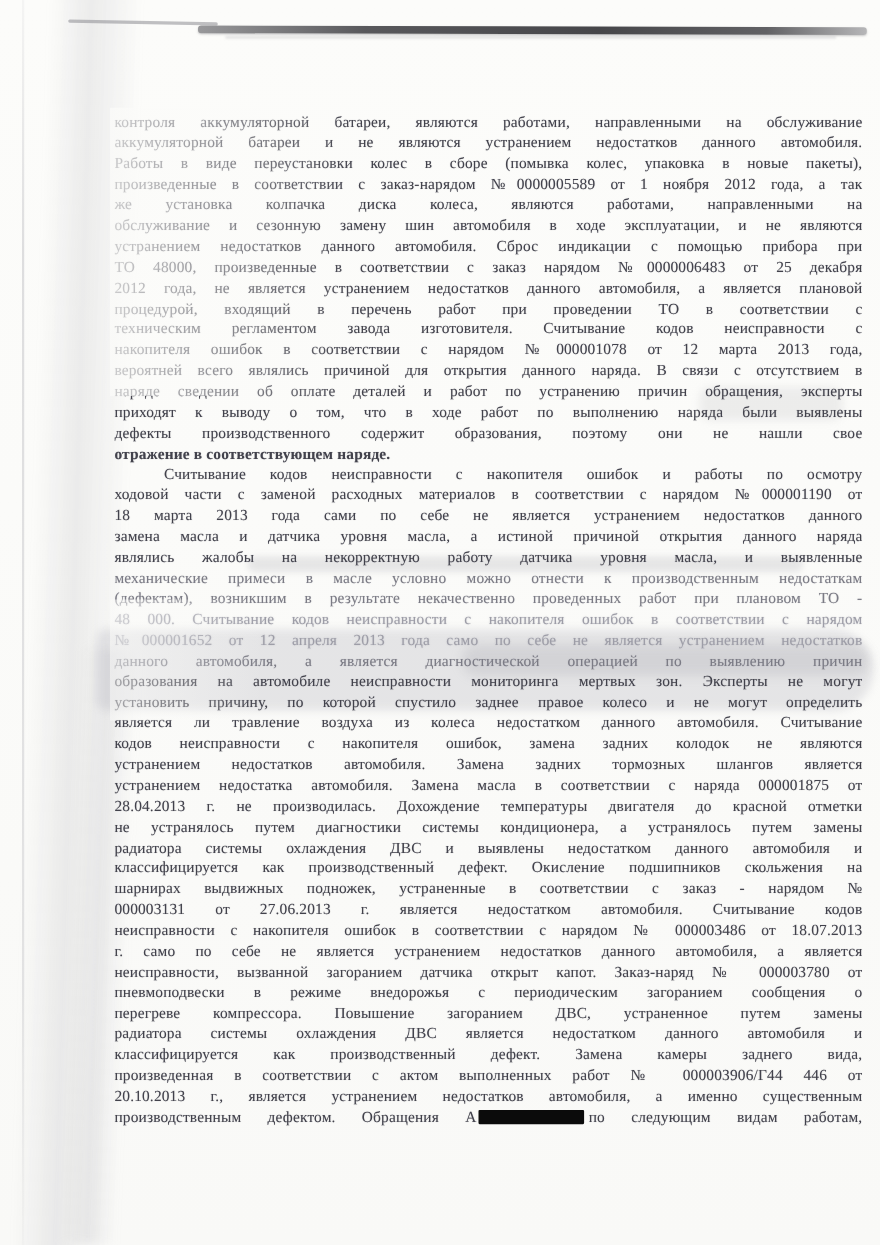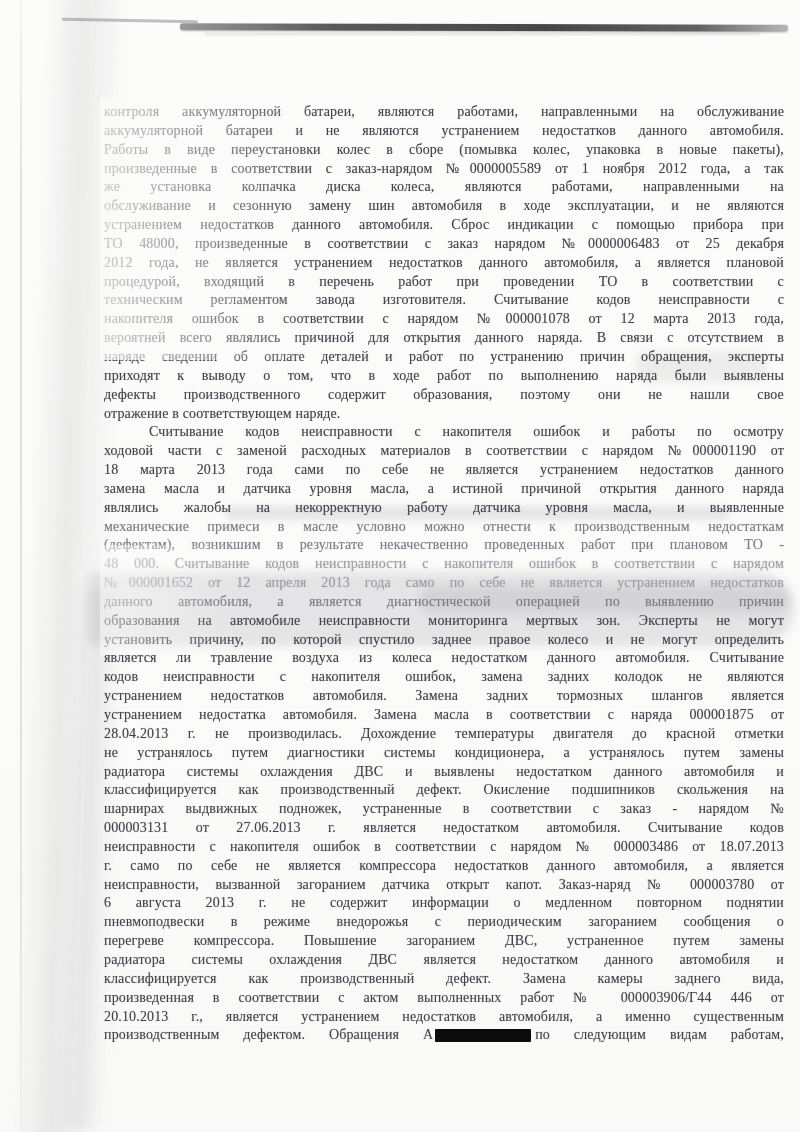--- a/index.html
+++ b/index.html
@@ -81,21 +81,21 @@
     position:absolute;left:104px;top:103px;width:680px;z-index:2;
     color:#42424c;
     font-size:14px;letter-spacing:0.15px;
   }
   .line{
     height:18.85px;line-height:18.85px;
     text-align:justify;text-align-last:justify;
     overflow:hidden;white-space:normal;
     text-shadow:0 0 1px rgba(66,66,76,0.35);
   }
-  .line.no-just{text-align-last:left;}
+  .line.no-just{text-align-last:left;font-weight:bold;}
   .line.indent{padding-left:45px;}
   .line.f1{color:#7b7b85;text-shadow:0 0 1px rgba(123,123,133,0.4);}
   .line.f2{color:#9d9da7;text-shadow:0 0 1.5px rgba(157,157,167,0.55);}
   .redaction{
     display:inline-block;width:96px;height:13px;
     background:#0b0b0b;vertical-align:middle;
     transform:translateY(-1px);margin:0 4px 0 2px;border-radius:1px;
   }
 </style>
 </head>
@@ -148,23 +148,22 @@
       <div class="line f0">кодов неисправности с накопителя ошибок, замена задних колодок не являются</div>
       <div class="line f0">устранением недостатков автомобиля. Замена задних тормозных шлангов является</div>
       <div class="line f0">устранением недостатка автомобиля. Замена масла в соответствии с наряда 000001875 от</div>
       <div class="line f0">28.04.2013 г. не производилась. Дохождение температуры двигателя до красной отметки</div>
       <div class="line f0">не устранялось путем диагностики системы кондиционера, а устранялось путем замены</div>
       <div class="line f0">радиатора системы охлаждения ДВС и выявлены недостатком данного автомобиля и</div>
       <div class="line f0">классифицируется как производственный дефект. Окисление подшипников скольжения на</div>
       <div class="line f0">шарнирах выдвижных подножек, устраненные в соответствии с заказ - нарядом №</div>
       <div class="line f0">000003131 от 27.06.2013 г. является недостатком автомобиля. Считывание кодов</div>
       <div class="line f0">неисправности с накопителя ошибок в соответствии с нарядом № 000003486 от 18.07.2013</div>
-      <div class="line f0">г. само по себе не является компрессора недостатков данного автомобиля, а является</div>
+      <div class="line f0">г. само по себе не является устранением недостатков данного автомобиля, а является</div>
       <div class="line f0">неисправности, вызванной загоранием датчика открыт капот. Заказ-наряд № 000003780 от</div>
-      <div class="line f0">6 августа 2013 г. не содержит информации о медленном повторном поднятии</div>
       <div class="line f0">пневмоподвески в режиме внедорожья с периодическим загоранием сообщения о</div>
       <div class="line f0">перегреве компрессора. Повышение загоранием ДВС, устраненное путем замены</div>
       <div class="line f0">радиатора системы охлаждения ДВС является недостатком данного автомобиля и</div>
       <div class="line f0">классифицируется как производственный дефект. Замена камеры заднего вида,</div>
       <div class="line f0">произведенная в соответствии с актом выполненных работ № 000003906/Г44 446 от</div>
       <div class="line f0">20.10.2013 г., является устранением недостатков автомобиля, а именно существенным</div>
       <div class="line f0"><span>производственным дефектом. Обращения А</span><span class="redaction"></span><span>по следующим видам работам,</span></div>
     </div>
 
   <div class="fade-left-top"></div>

